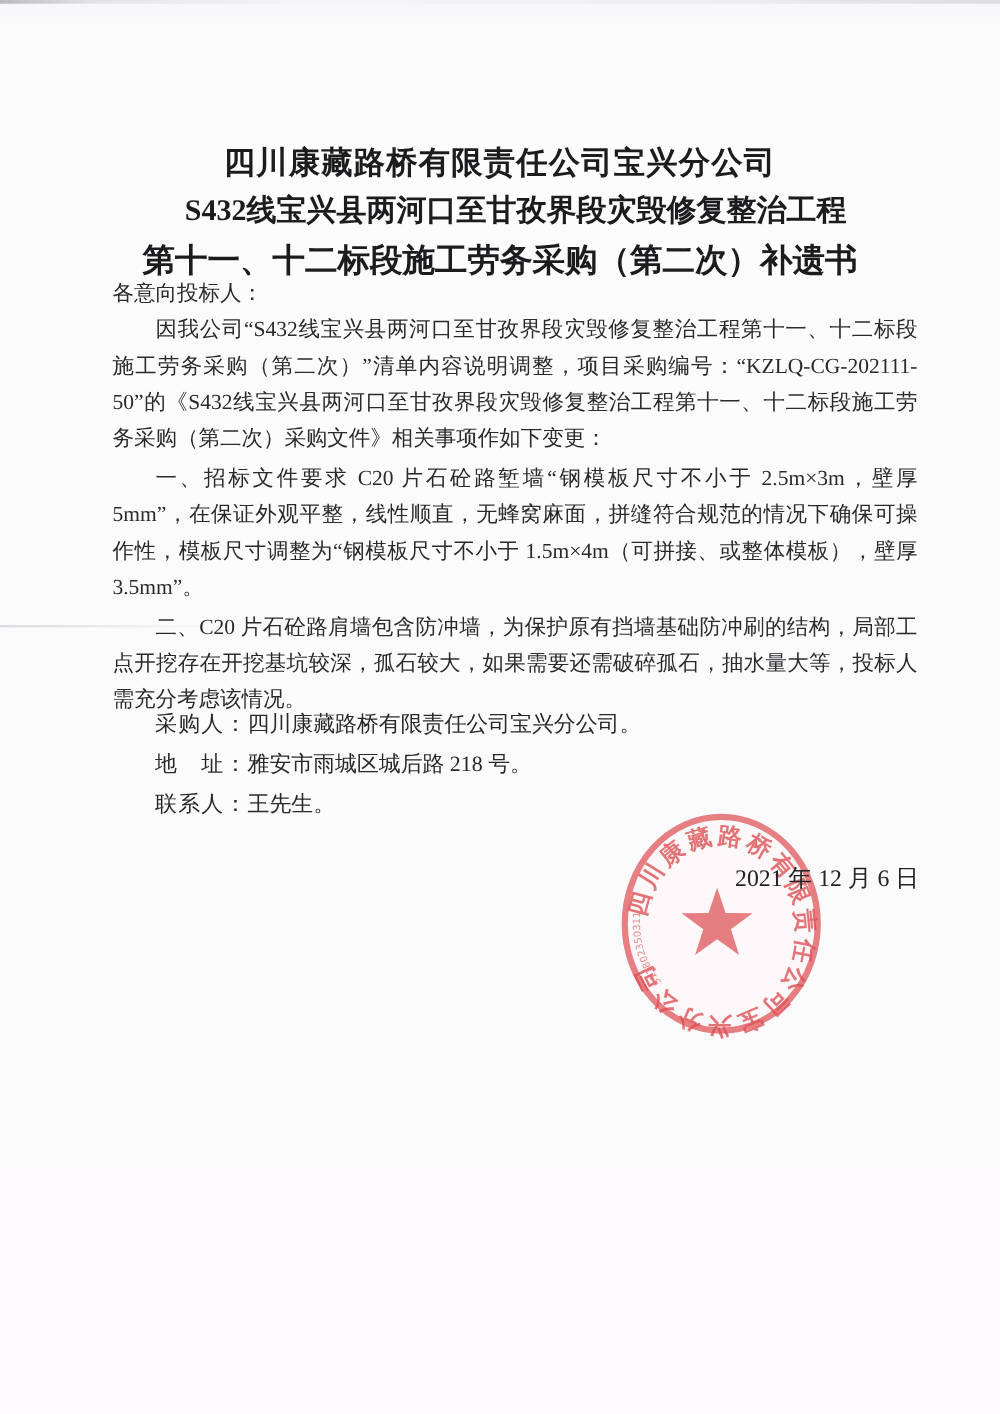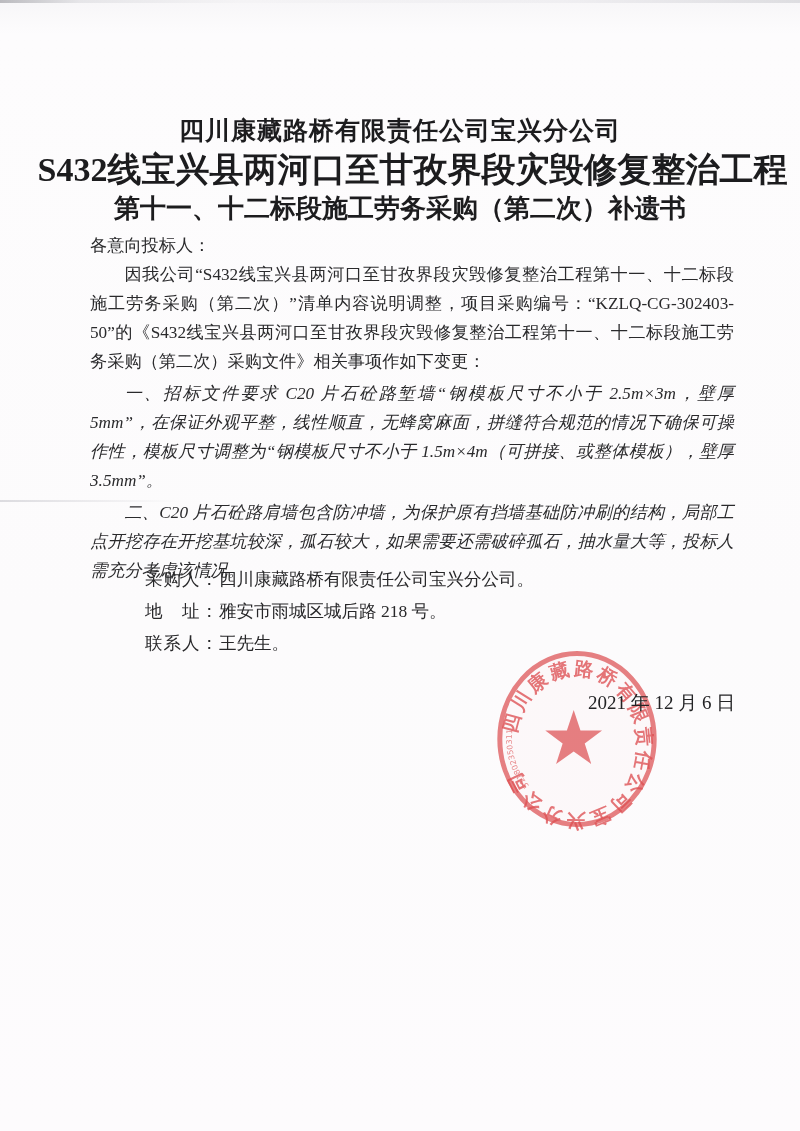--- a/index.html
+++ b/index.html
@@ -30,44 +30,44 @@
   }
   .title-block {
     position: absolute;
     top: 112px;
     left: 0; right: 0;
     text-align: center;
     font-weight: bold;
     color: #1c1c1e;
   }
   .title-line1 { font-size: 25px; line-height: 38px; letter-spacing: 1px; }
-  .title-line2 { font-size: 34px; line-height: 39px; margin-left: 25px; }
+  .title-line2 { font-size: 24px; line-height: 39px; margin-left: 25px; }
   .title-line3 { font-size: 26px; line-height: 40px; text-align: center; }
   .body-block {
     position: absolute;
-    top: 231px;
+    top: 220px;
     left: 90px;
     width: 644px;
     font-size: 17.2px;
     line-height: 29px;
     text-align: justify;
     color: #2a2a2c;
   }
   .salutation { text-indent: 0; }
   .para { text-indent: 2em; }
-  .para.spaced { margin-top: 3px; font-style: italic; }
+  .para.spaced { margin-top: 3px; }
   .contact-block {
     position: absolute;
     top: 563px;
     left: 124px;
     font-size: 17.5px;
     color: #28282a;
   }
   .contact-row { line-height: 32px; white-space: pre; }
-  .contact-label { letter-spacing: 1px; margin-left: 21px; }
+  .contact-label { letter-spacing: 1px; }
   .stamp-wrap {
     position: absolute;
     left: 494px;
     top: 646px;
     width: 166px;
     height: 186px;
     pointer-events: none;
   }
   .stamp-wrap svg { width: 100%; height: 100%; filter: blur(0.3px); }
   .date-line {
@@ -87,21 +87,21 @@
   <div class="fold-line"></div>
 
   <div class="title-block">
     <div class="title-line1">四川康藏路桥有限责任公司宝兴分公司</div>
     <div class="title-line2">S432线宝兴县两河口至甘孜界段灾毁修复整治工程</div>
     <div class="title-line3">第十一、十二标段施工劳务采购（第二次）补遗书</div>
   </div>
 
   <div class="body-block">
     <div class="salutation">各意向投标人：</div>
-    <div class="para">因我公司“S432线宝兴县两河口至甘孜界段灾毁修复整治工程第十一、十二标段施工劳务采购（第二次）”清单内容说明调整，项目采购编号：“KZLQ-CG-302403-50”的《S432线宝兴县两河口至甘孜界段灾毁修复整治工程第十一、十二标段施工劳务采购（第二次）采购文件》相关事项作如下变更：</div>
+    <div class="para">因我公司“S432线宝兴县两河口至甘孜界段灾毁修复整治工程第十一、十二标段施工劳务采购（第二次）”清单内容说明调整，项目采购编号：“KZLQ-CG-202111-50”的《S432线宝兴县两河口至甘孜界段灾毁修复整治工程第十一、十二标段施工劳务采购（第二次）采购文件》相关事项作如下变更：</div>
     <div class="para spaced">一、招标文件要求 C20 片石砼路堑墙“钢模板尺寸不小于 2.5m×3m，壁厚 5mm”，在保证外观平整，线性顺直，无蜂窝麻面，拼缝符合规范的情况下确保可操作性，模板尺寸调整为“钢模板尺寸不小于 1.5m×4m（可拼接、或整体模板），壁厚 3.5mm”。</div>
     <div class="para spaced">二、C20 片石砼路肩墙包含防冲墙，为保护原有挡墙基础防冲刷的结构，局部工点开挖存在开挖基坑较深，孤石较大，如果需要还需破碎孤石，抽水量大等，投标人需充分考虑该情况。</div>
   </div>
 
   <div class="contact-block">
     <div class="contact-row"><span class="contact-label">采购人：</span><span>四川康藏路桥有限责任公司宝兴分公司。</span></div>
     <div class="contact-row"><span class="contact-label">地　址：</span><span>雅安市雨城区城后路 218 号。</span></div>
     <div class="contact-row"><span class="contact-label">联系人：</span><span>王先生。</span></div>
   </div>
 

